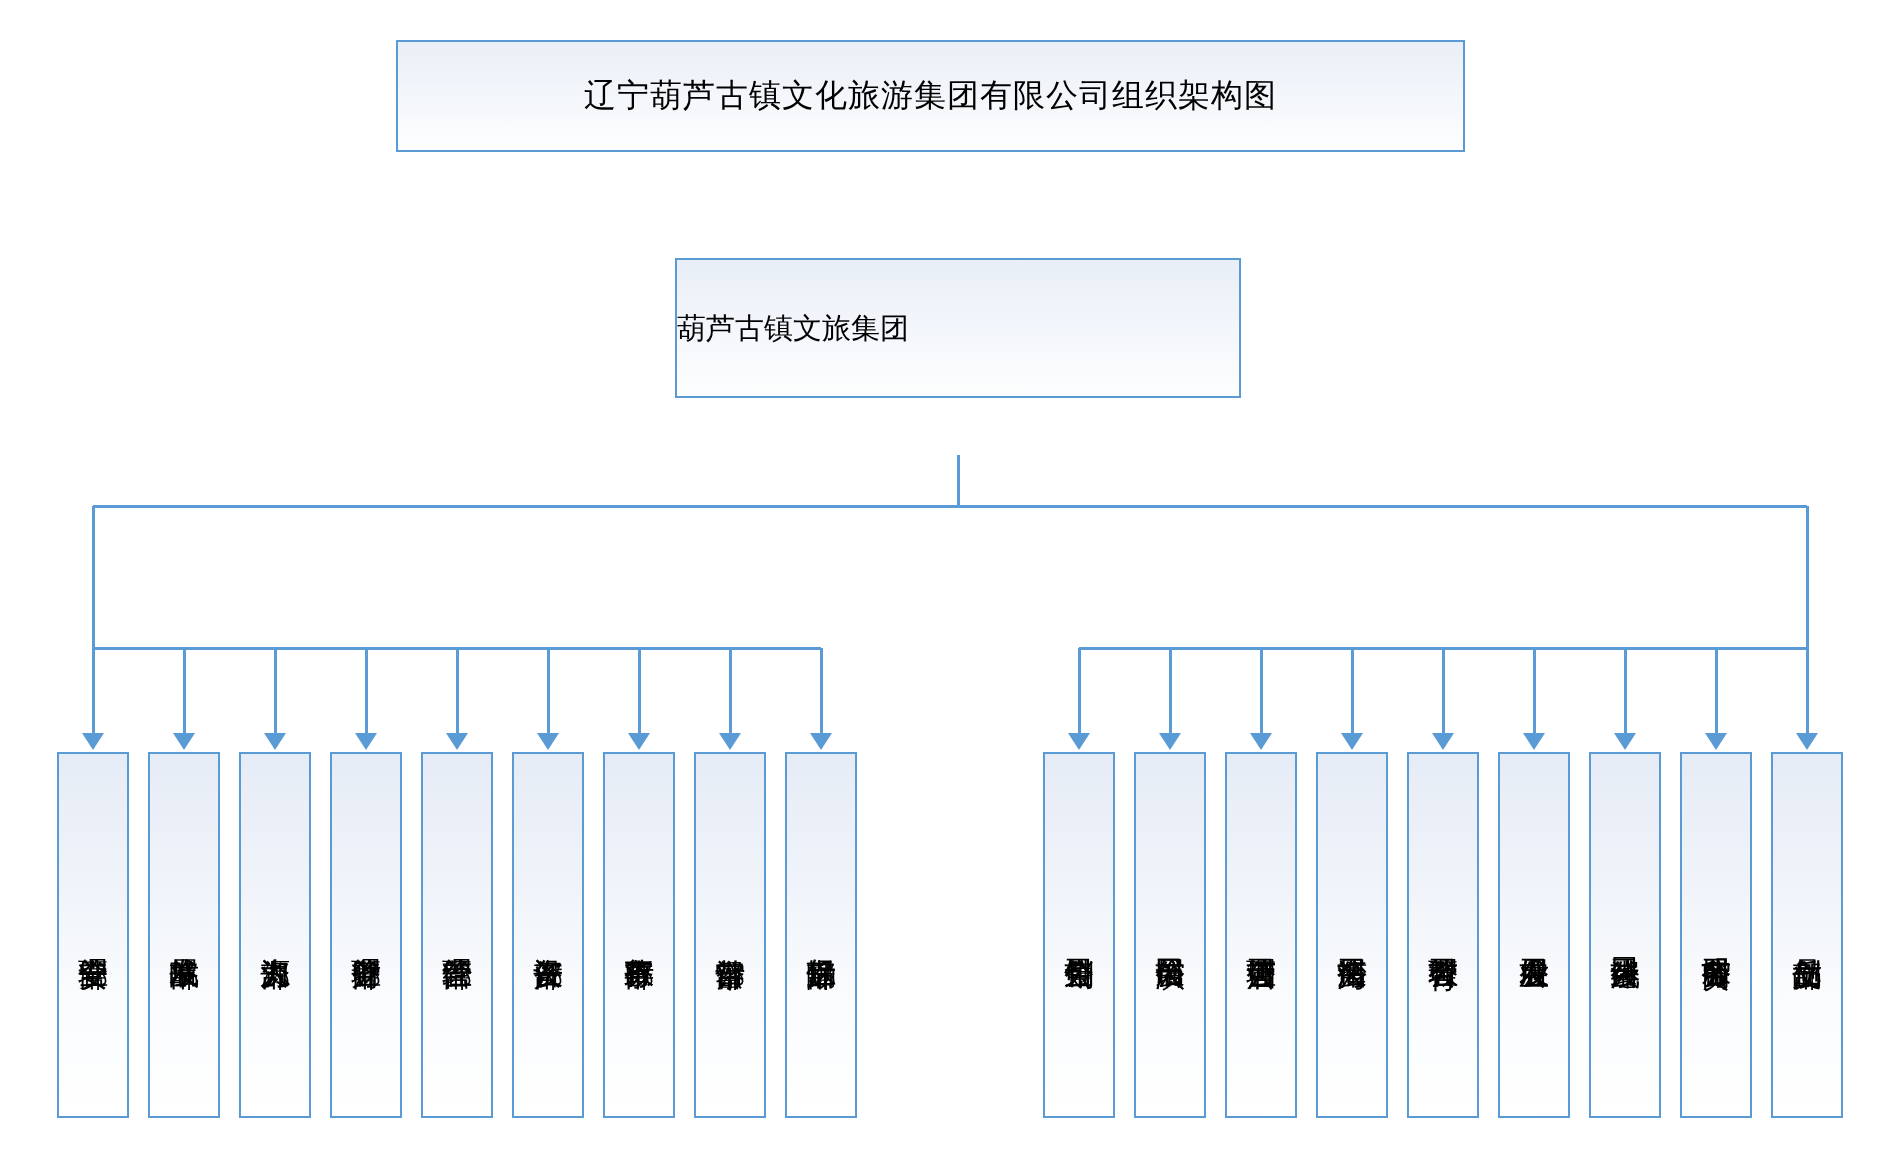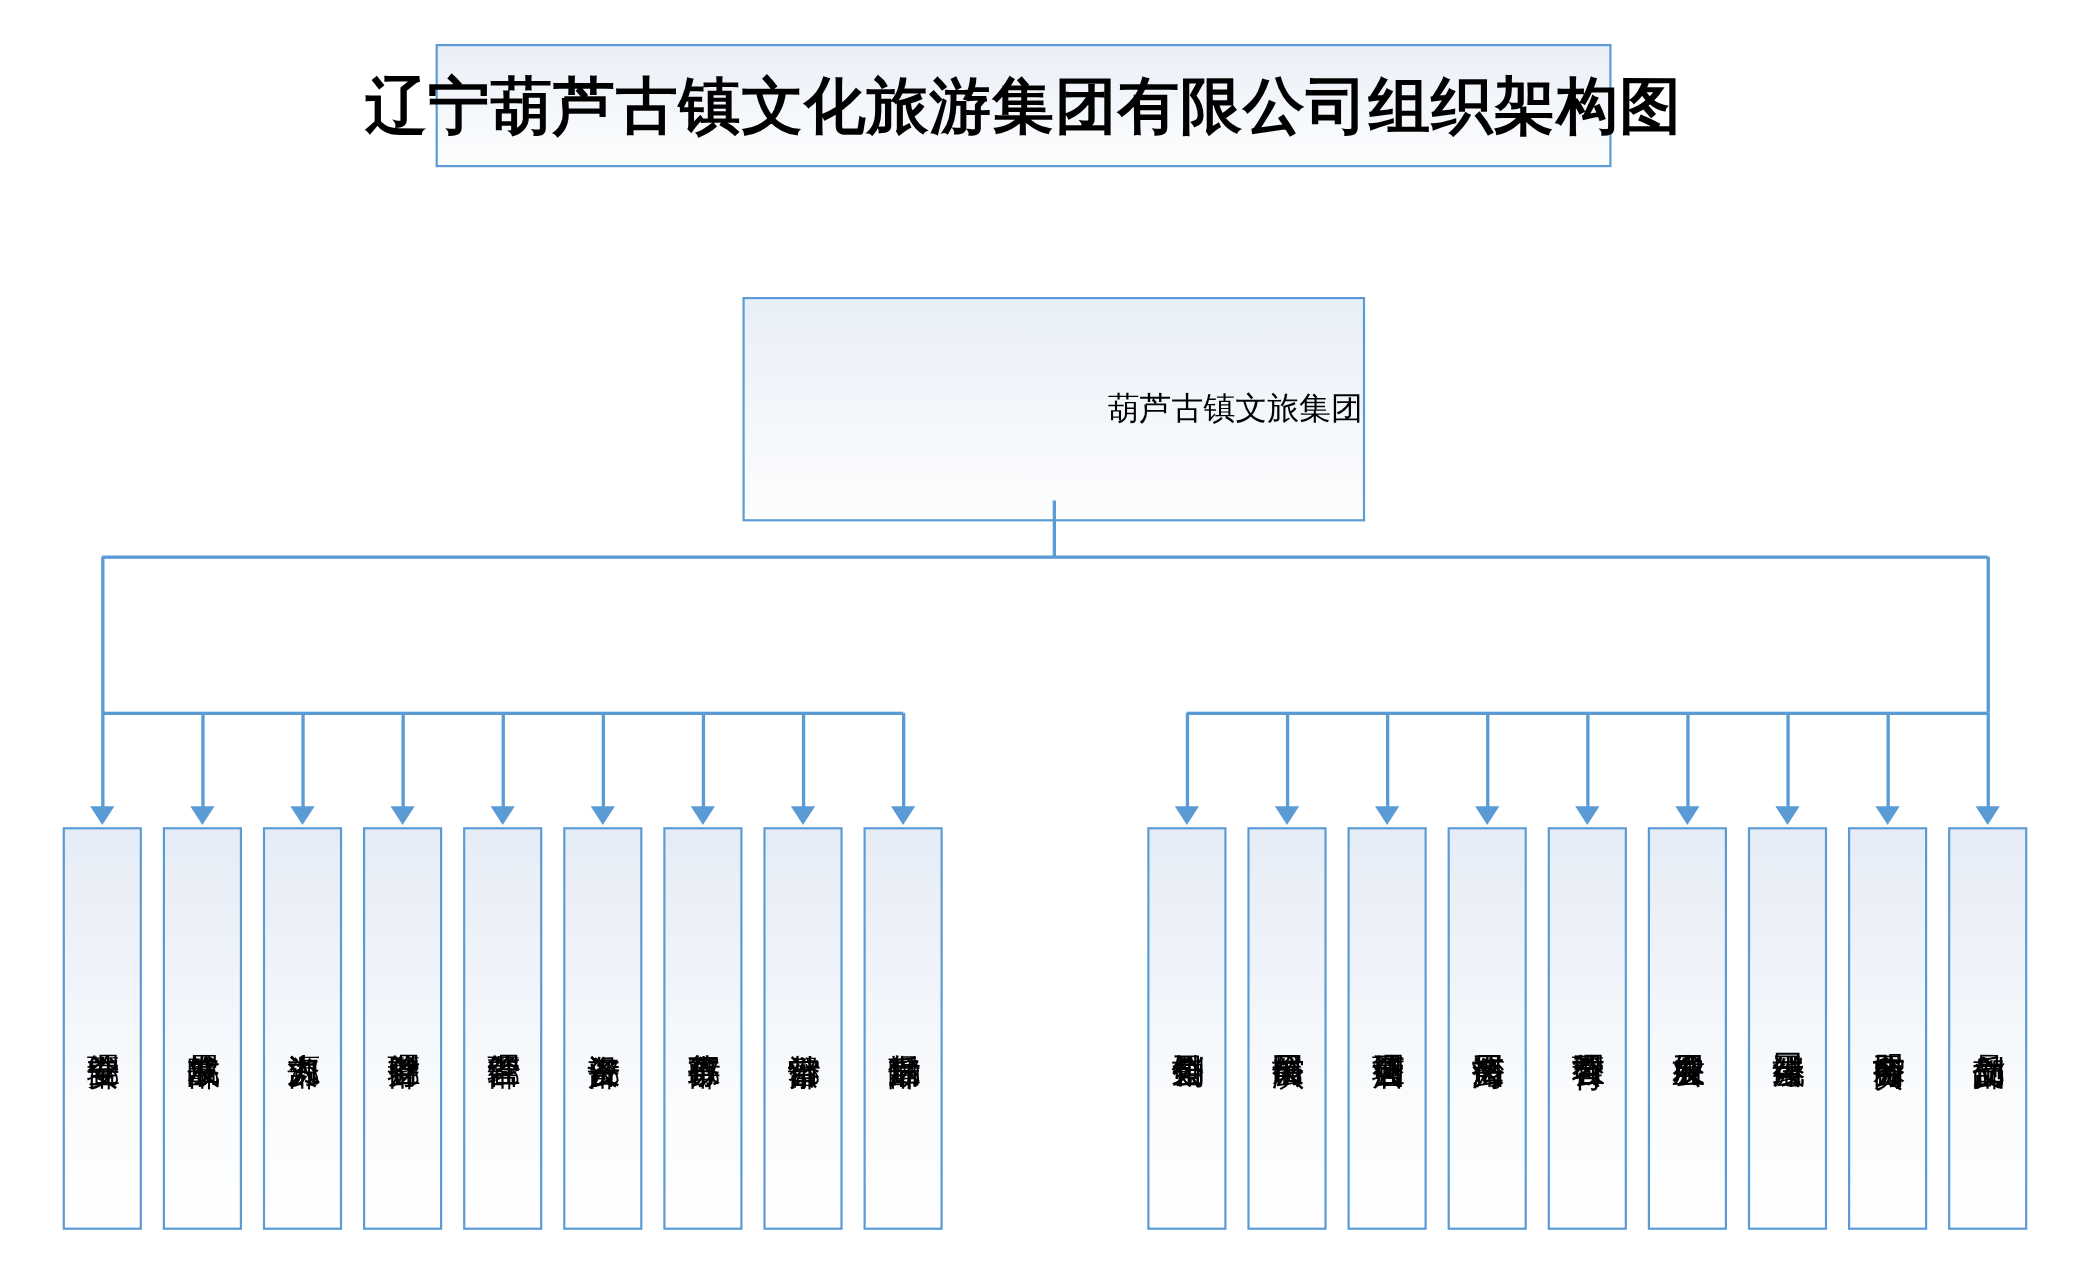--- a/index.html
+++ b/index.html
@@ -31,41 +31,41 @@
     width: 1069px;
     height: 112px;
     box-sizing: border-box;
     border: 2px solid #5b9bd5;
     background: linear-gradient(180deg, #eaeff7 0%, #f4f7fb 55%, #fdfefe 100%);
     display: flex;
     align-items: center;
     justify-content: center;
   }
   .title-text {
-    font-size: 56px;
-    font-weight: 700;
+    font-size: 32px;
+    font-weight: 400;
     letter-spacing: 1px;
     line-height: 1.1;
     color: #000000;
     white-space: nowrap;
   }
 
   
   .root-box {
     position: absolute;
     left: 675px;
-    top: 270px;
+    top: 258px;
     width: 566px;
-    height: 204px;
+    height: 140px;
     box-sizing: border-box;
     border: 2px solid #5b9bd5;
     background: linear-gradient(180deg, #e9eff7 0%, #f3f6fb 50%, #fdfefe 100%);
     display: flex;
     align-items: center;
-    justify-content: flex-end;
+    justify-content: flex-start;
   }
   .root-text {
     font-size: 29px;
     line-height: 1.2;
     white-space: nowrap;
   }
 
   
   .leaf-box {
     position: absolute;

